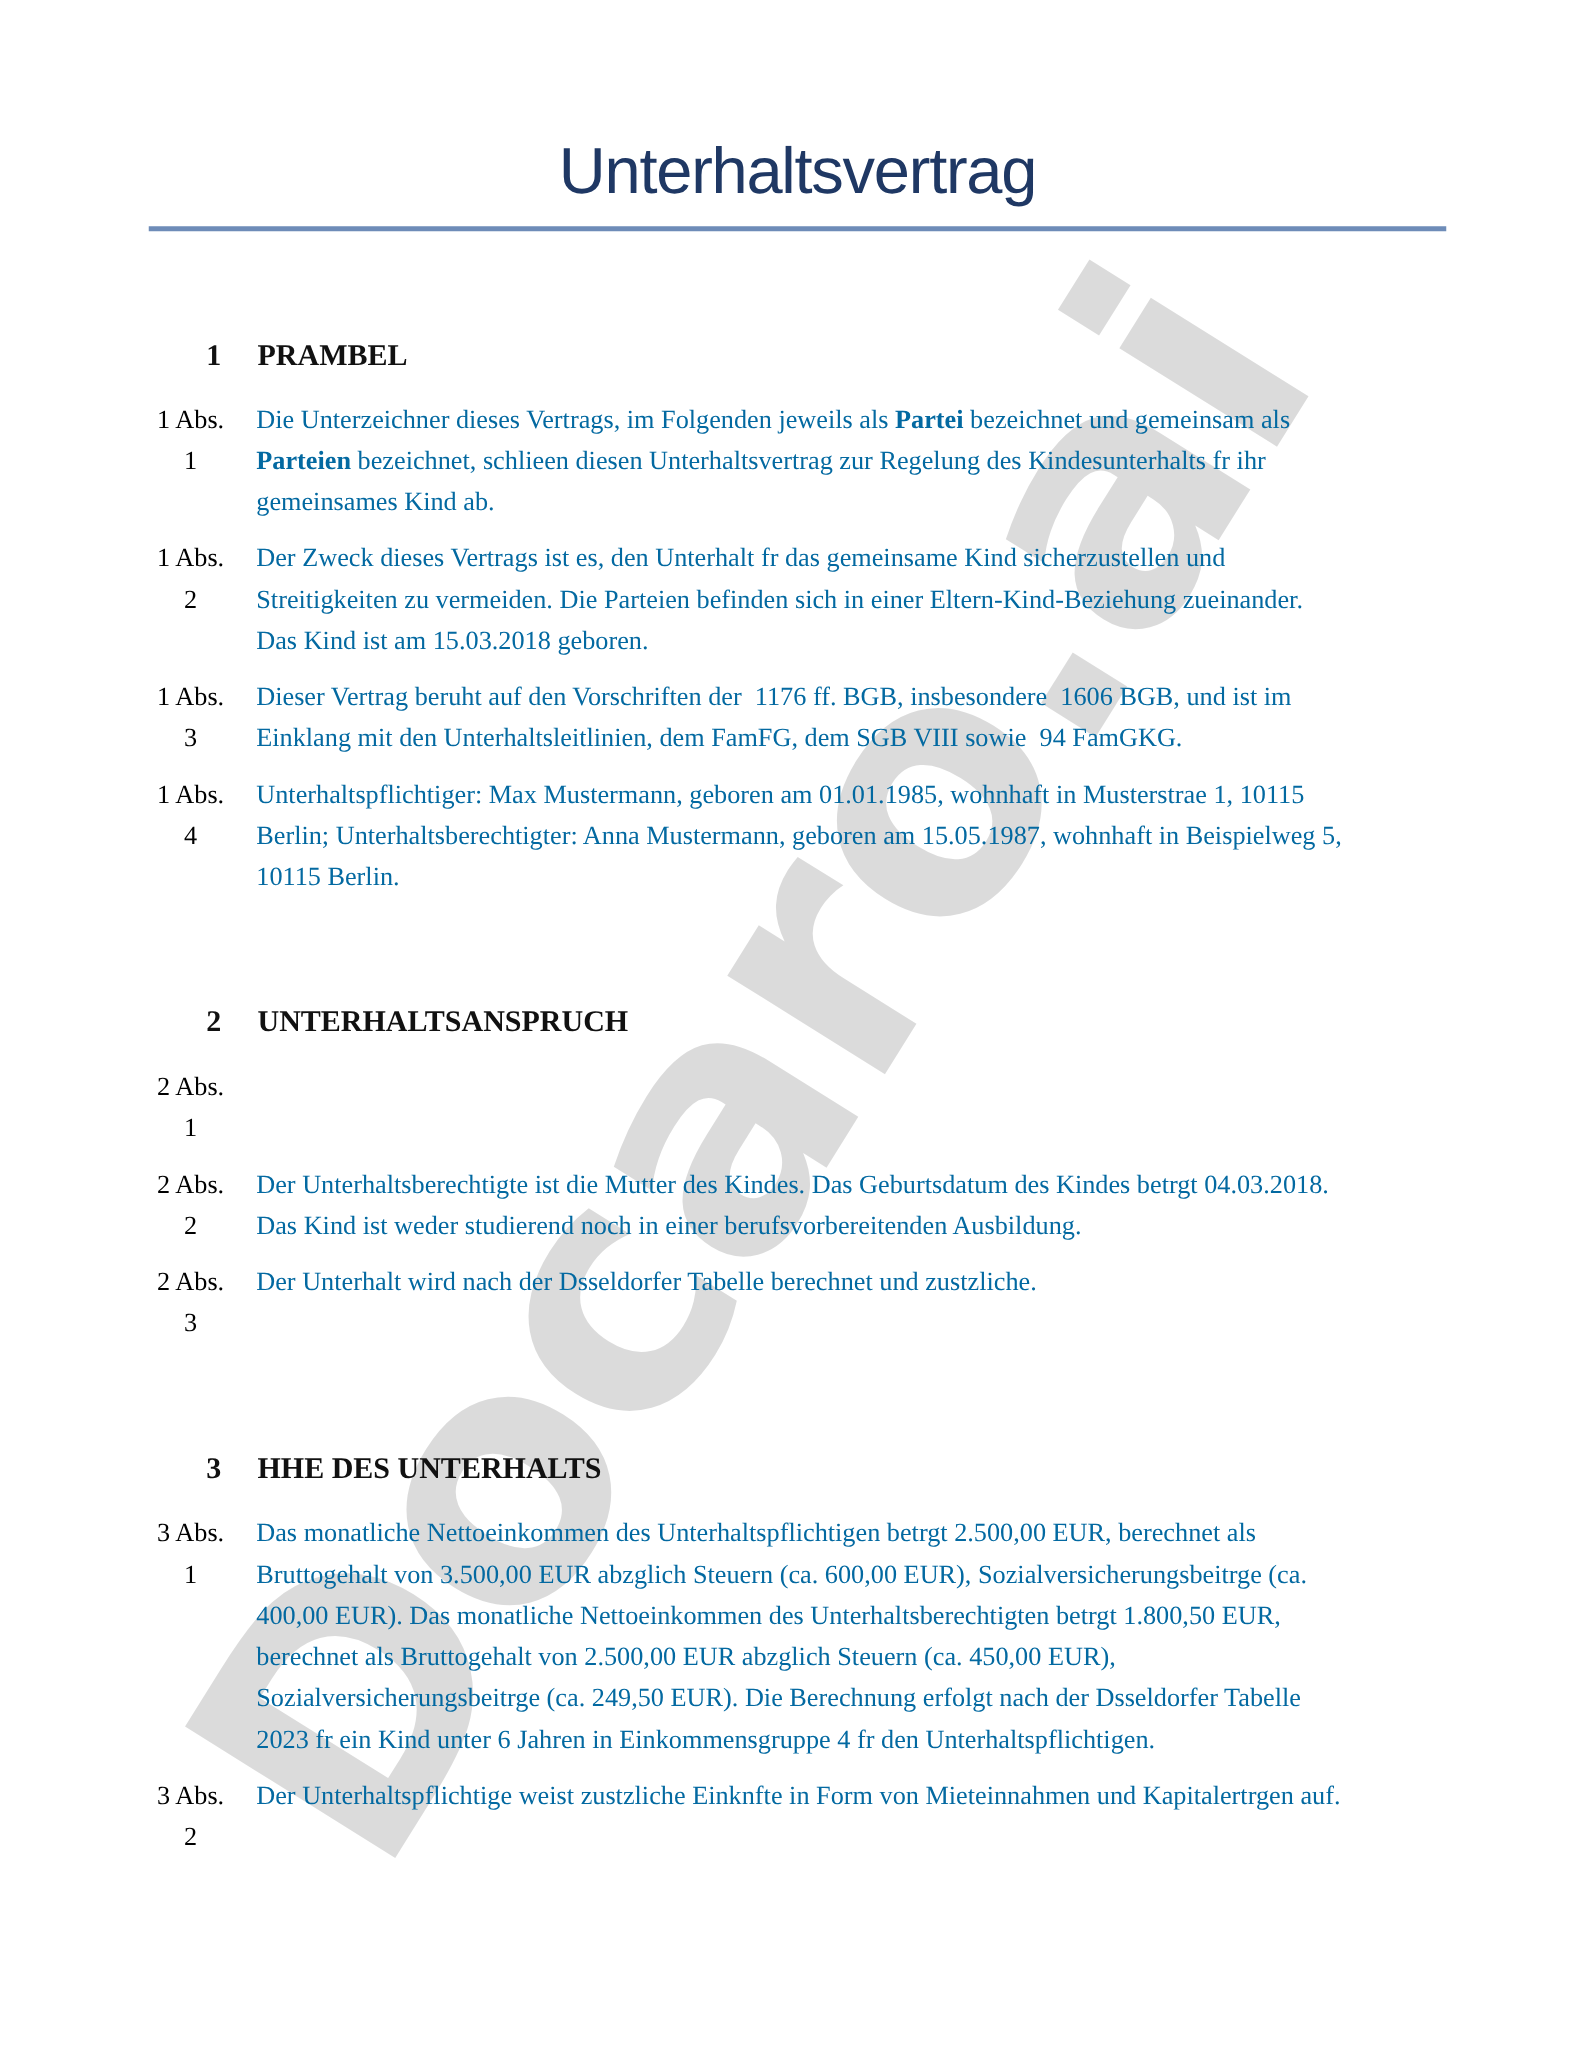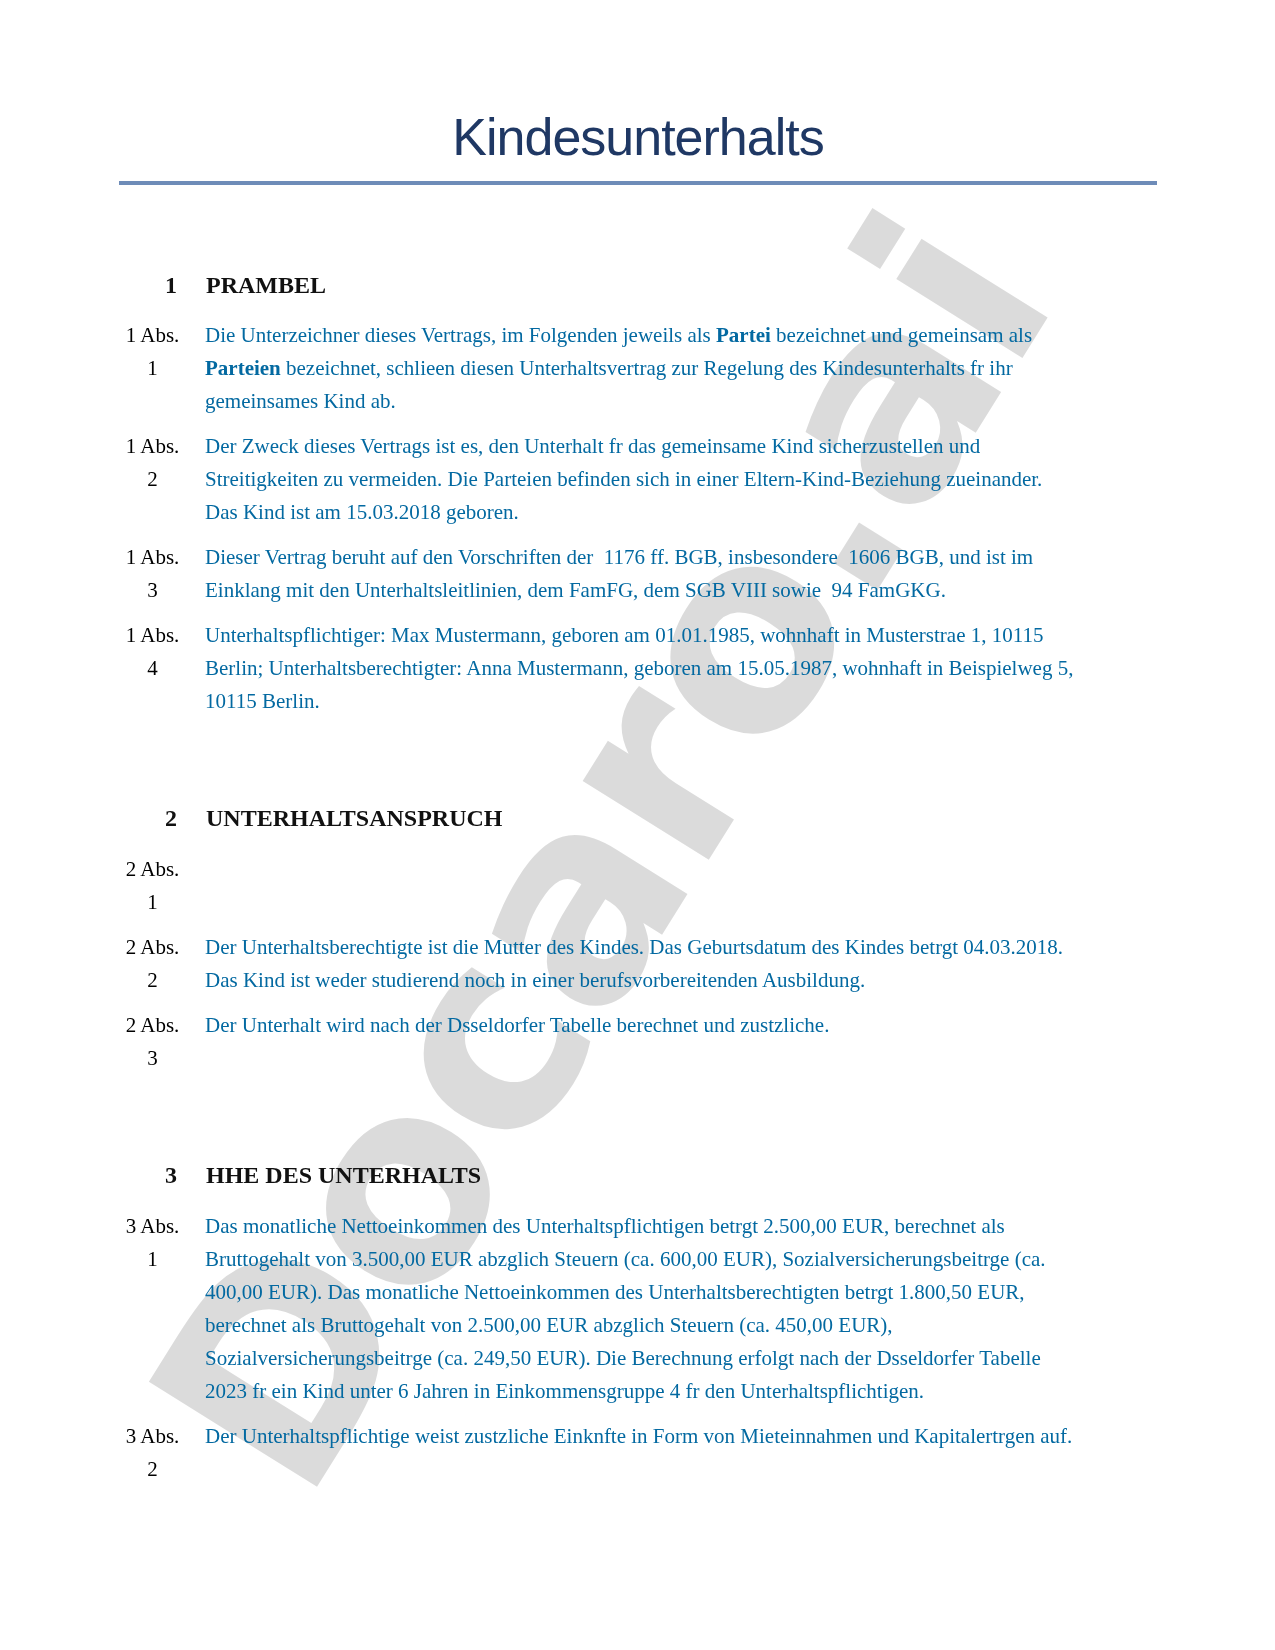--- a/index.html
+++ b/index.html
@@ -69,21 +69,21 @@
     color: #0369a1;
   }
   .para-text b { font-weight: bold; }
 </style>
 </head>
 <body>
 
 <div class="page">
   <div class="watermark">Docaro.ai</div>
   <div class="content">
-    <h1 class="doc-title">Kindesunterhalts</h1>
+    <h1 class="doc-title">Unterhaltsvertrag</h1>
     <main>
   <section class="section">
     <h2 class="section-heading">
       <span>1</span>
       <span>PRAMBEL</span>
     </h2>
     <div>
   <div class="para">
     <div class="para-label">
       <div>1 Abs.</div>

